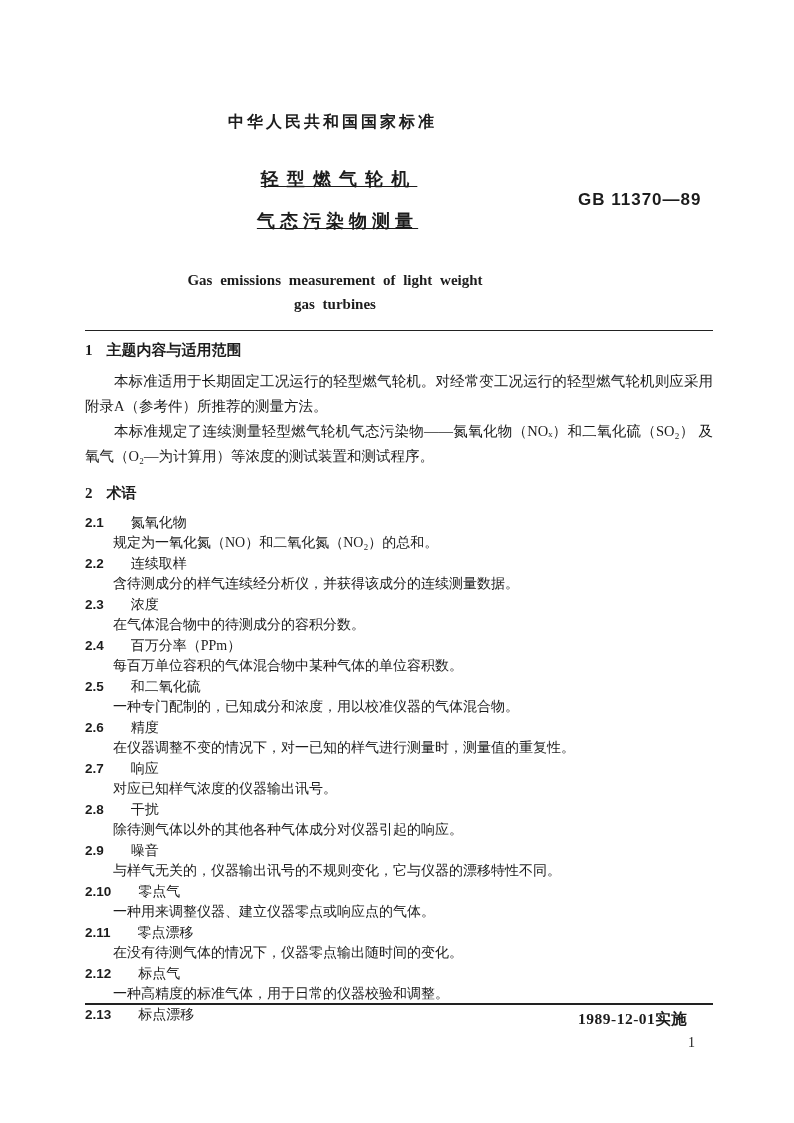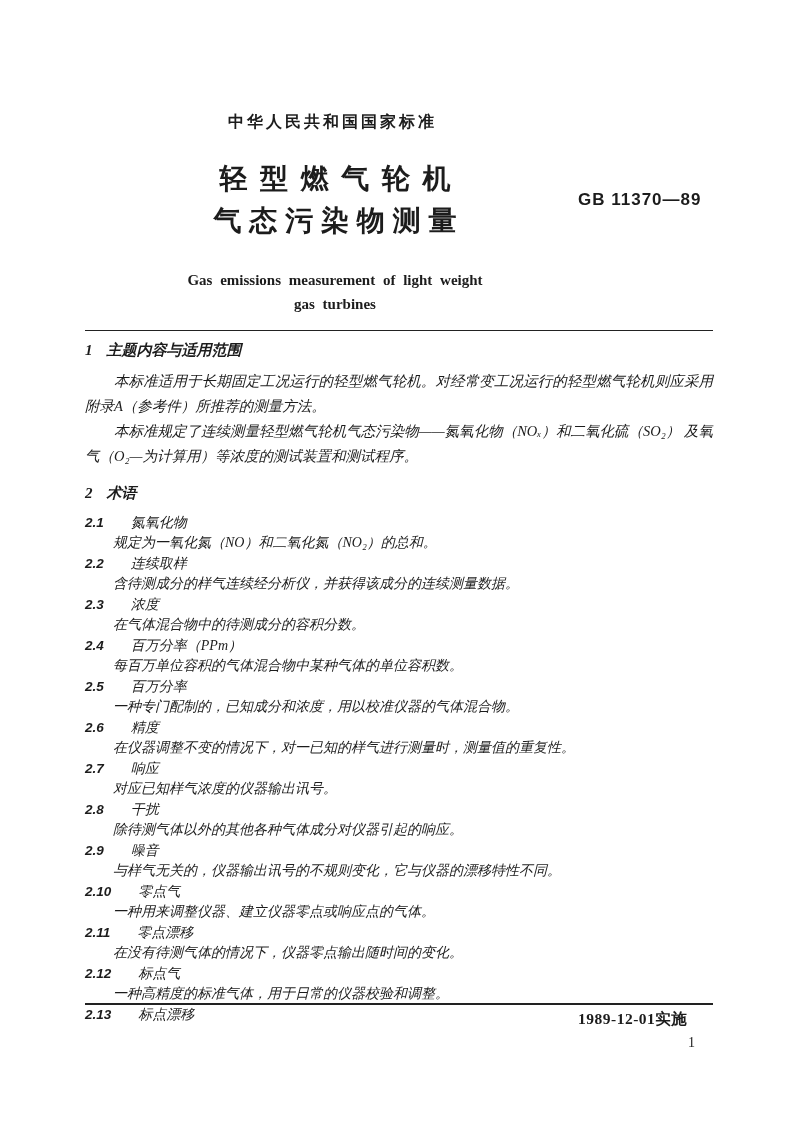--- a/index.html
+++ b/index.html
@@ -23,24 +23,25 @@
     font-weight: 700;
   }
   .header-center {
     position: absolute;
     left: 135px;
     top: 158px;
     width: 400px;
     text-align: center;
   }
   .doc-title {
-    font-size: 28px;
+    font-size: 18px;
     font-weight: bold;
     line-height: 42px;
     white-space: nowrap;
+    text-decoration: underline;
   }
   .doc-title.line1 { letter-spacing: 0.45em; margin-right: -0.45em; }
   .doc-title.line2 { letter-spacing: 0.28em; margin-right: -0.28em; }
   .english-title {
     margin-top: 26px;
     font-size: 15px;
     font-weight: bold;
     line-height: 24px;
     word-spacing: 4px;
   }
@@ -63,21 +64,20 @@
   }
   .rule-top { top: 330px; }
   .rule-bottom { top: 1003px; border-top-width: 2px; }
   
   .content {
     position: absolute;
     left: 85px;
     top: 340px;
     width: 628px;
     font-size: 14px;
-    font-style: italic;
   }
   .sec-heading {
     font-size: 15px;
     font-weight: bold;
     line-height: 20px;
     margin: 0 0 9px 0;
   }
   .sec-heading .sec-num { margin-right: 14px; }
   .sec-heading.second { margin-top: 14px; margin-bottom: 10px; }
   .para {
@@ -171,21 +171,21 @@
       <p class="term-heading"><span class="term-num">2.3</span><span>浓度</span></p>
       <p class="term-def">在气体混合物中的待测成分的容积分数。</p>
     </div>
 
     <div class="term">
       <p class="term-heading"><span class="term-num">2.4</span><span>百万分率（PPm）</span></p>
       <p class="term-def">每百万单位容积的气体混合物中某种气体的单位容积数。</p>
     </div>
 
     <div class="term">
-      <p class="term-heading"><span class="term-num">2.5</span><span>百万分率</span></p>
+      <p class="term-heading"><span class="term-num">2.5</span><span>和二氧化硫</span></p>
       <p class="term-def">一种专门配制的，已知成分和浓度，用以校准仪器的气体混合物。</p>
     </div>
 
     <div class="term">
       <p class="term-heading"><span class="term-num">2.6</span><span>精度</span></p>
       <p class="term-def">在仪器调整不变的情况下，对一已知的样气进行测量时，测量值的重复性。</p>
     </div>
 
     <div class="term">
       <p class="term-heading"><span class="term-num">2.7</span><span>响应</span></p>

